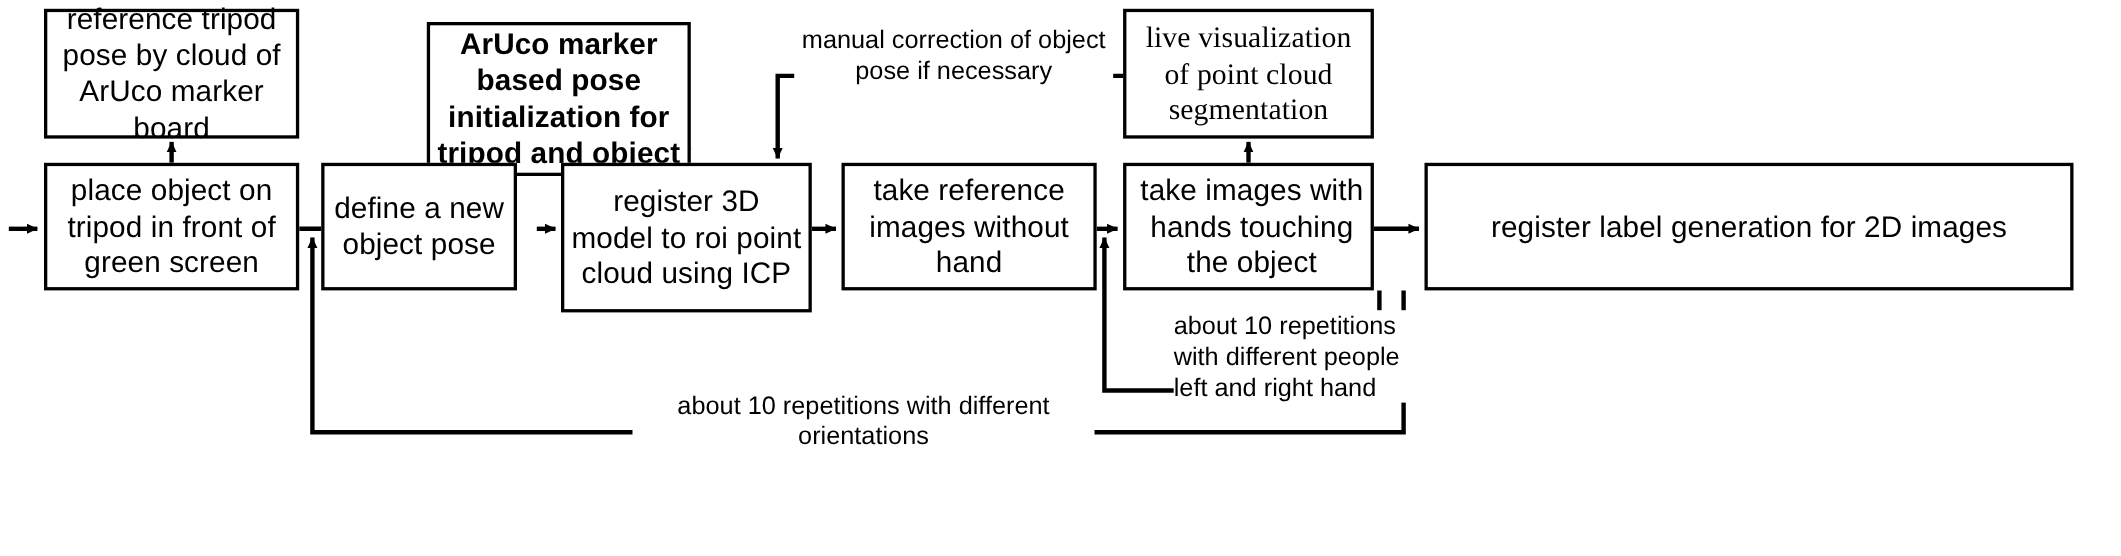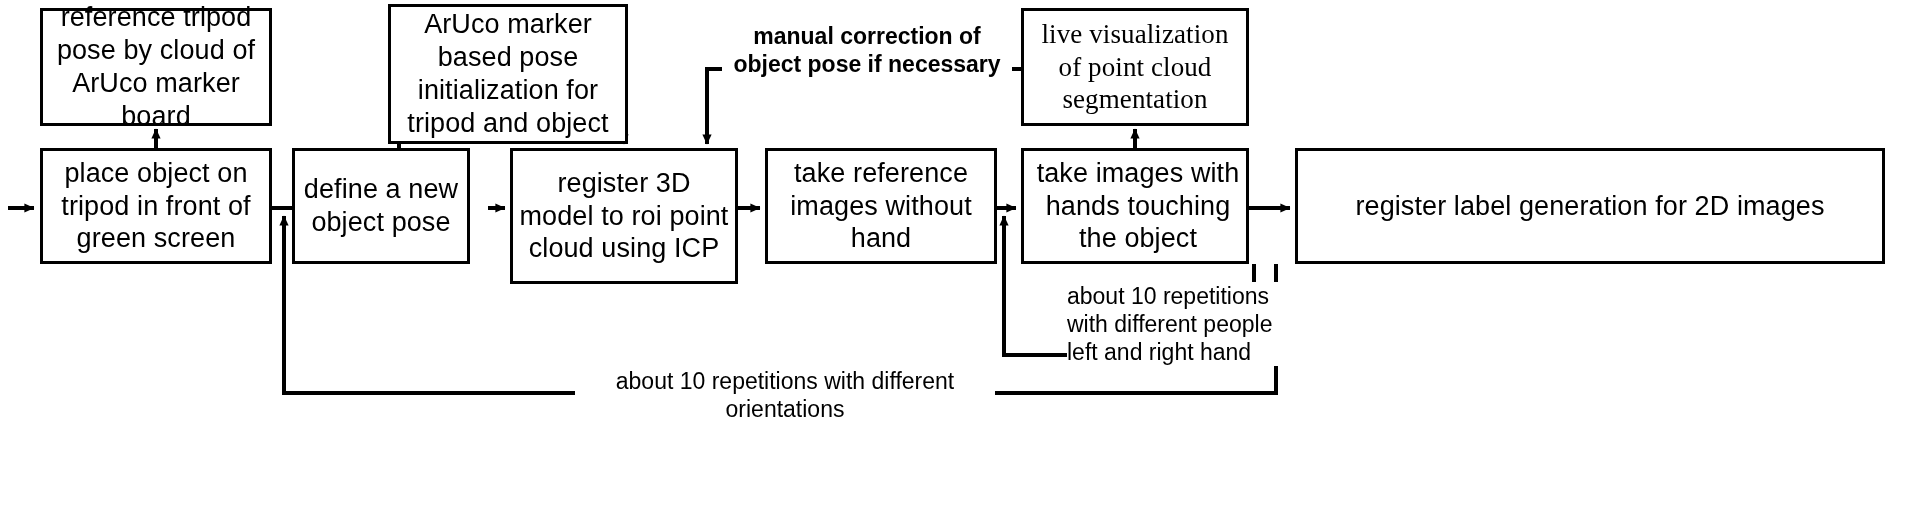--- a/index.html
+++ b/index.html
@@ -50,21 +50,21 @@
       <path d="M1254,264 L1254,355 L1004,355 L1004,216" marker-end="url(#ah)"></path>
 
       <path d="M1276,264 L1276,393 L284,393 L284,216" marker-end="url(#ah)"></path>
     </g>
   </svg>
 
   <div class="node" style="left:40px;top:8px;width:232px;height:118px;">
     <span>reference tripod pose by cloud of ArUco marker board</span>
   </div>
 
-  <div class="node" style="left:388px;top:4px;width:240px;height:140px;">
+  <div class="node" style="left:388px;top:20px;width:240px;height:140px;font-weight:bold;">
     <span>ArUco marker based pose initialization for tripod and object</span>
   </div>
 
   <div class="node" style="left:1021px;top:8px;width:228px;height:118px;font-family:Liberation Serif, serif;">
     <span>live visualization of point cloud segmentation</span>
   </div>
 
   <div class="node" style="left:40px;top:148px;width:232px;height:116px;">
     <span>place object on tripod in front of green screen</span>
   </div>
@@ -82,25 +82,25 @@
   </div>
 
   <div class="node" style="left:1021px;top:148px;width:228px;height:116px;padding-left:12px;">
     <span>take images with hands touching the object</span>
   </div>
 
   <div class="node" style="left:1295px;top:148px;width:590px;height:116px;">
     <span>register label generation for 2D images</span>
   </div>
 
-  <div class="note ctr" style="left:722px;top:22px;width:290px;font-weight:bold;">
+  <div class="note ctr" style="left:722px;top:22px;width:290px;">
     <span>manual correction of object pose if necessary</span>
   </div>
 
   <div class="note" style="left:1029px;top:282px;width:232px;margin-left:38px;">
     <span>about 10 repetitions with different people left and right hand</span>
   </div>
 
-  <div class="note ctr" style="left:575px;top:367px;width:420px;">
+  <div class="note ctr" style="left:575px;top:354px;width:420px;">
     <span>about 10 repetitions with different orientations</span>
   </div>
 
 </div>
 
 </body></html>

